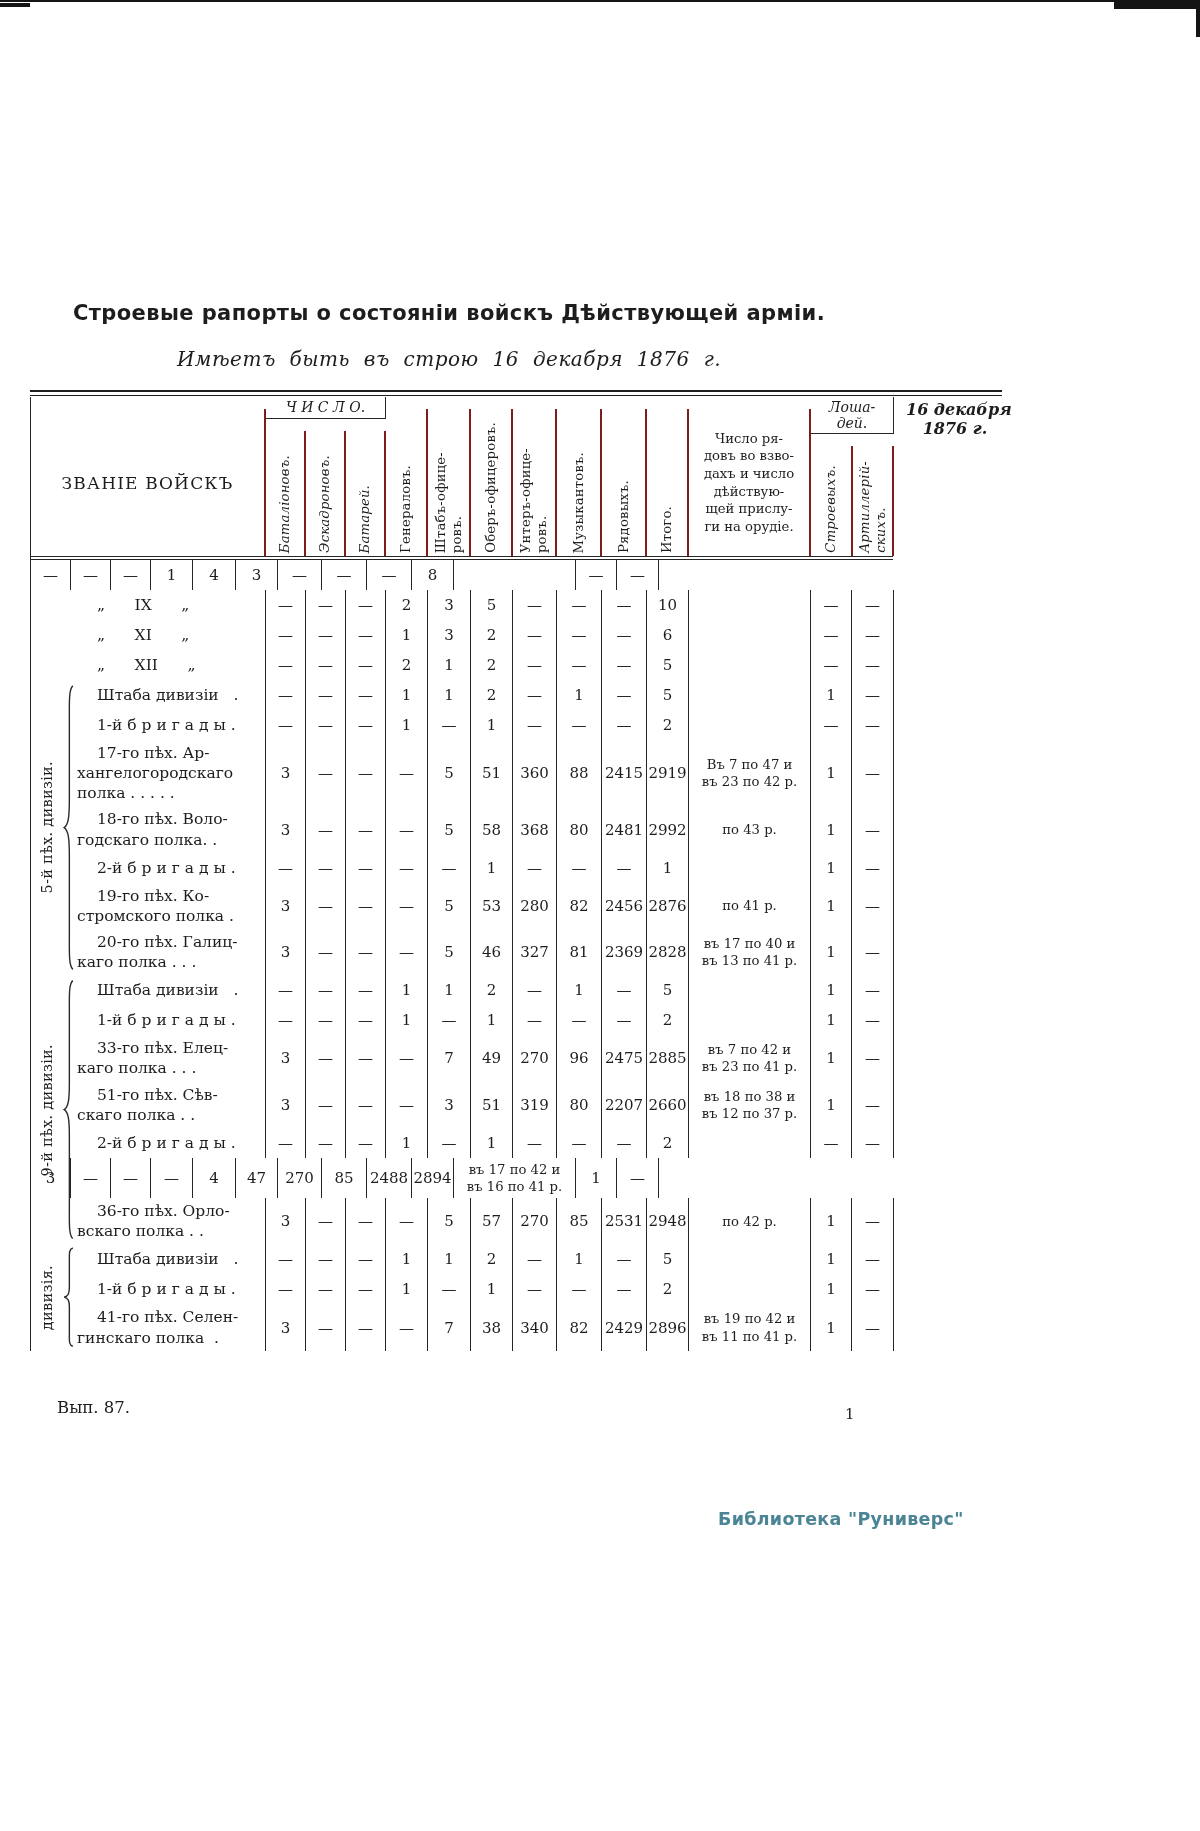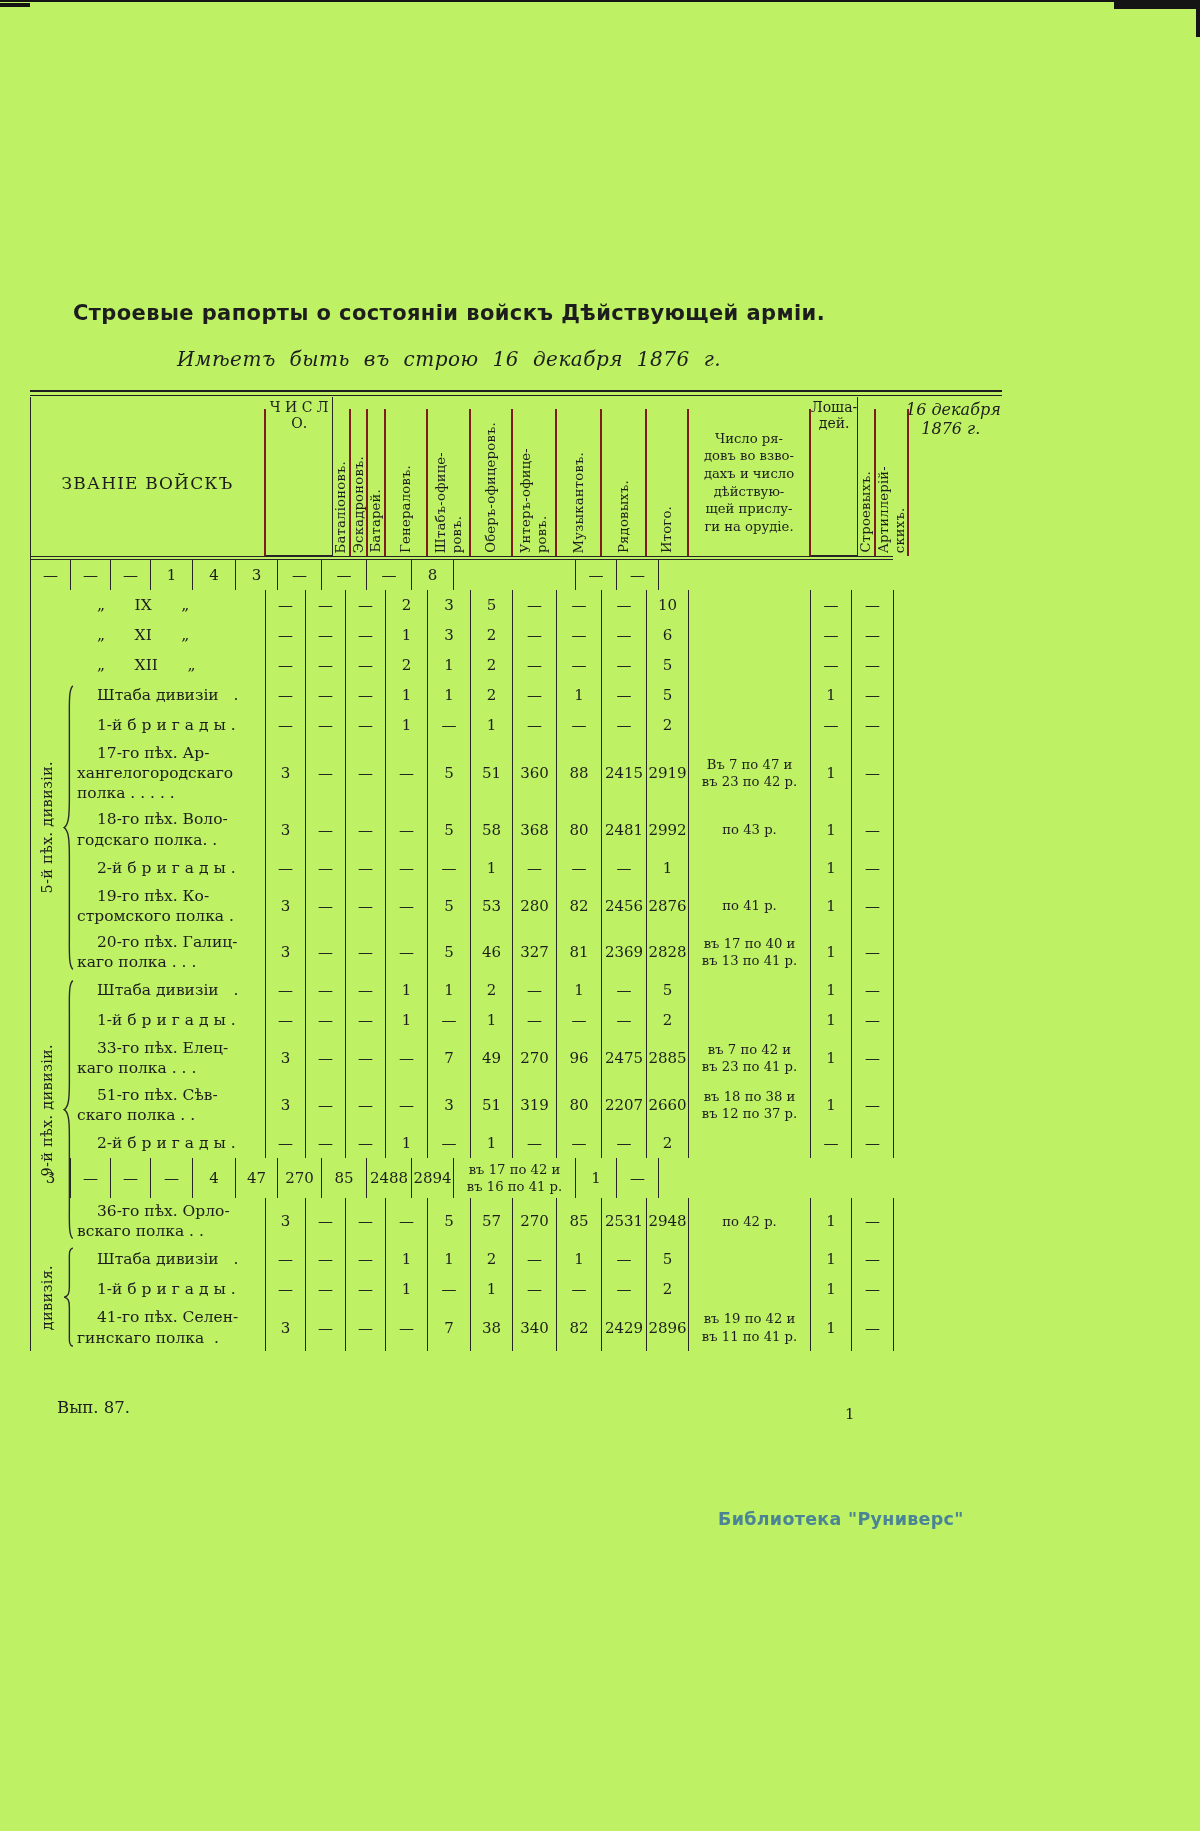--- a/index.html
+++ b/index.html
@@ -1,47 +1,47 @@
 <!DOCTYPE html>
 <html><head>
 <meta charset="utf-8">
 <style>
   * { margin:0; padding:0; box-sizing:border-box; }
   html,body { background:#e9e9e9; }
   .page {
     position:relative; width:1200px; height:1831px; margin:0 auto;
-    background:#bef264; color:#1d1d1d; overflow:hidden;
+    background:#ffffff; color:#1d1d1d; overflow:hidden;
     font-family:"DejaVu Serif","Liberation Serif",serif;
   }
   .artifact { position:absolute; background:#141414; }
   .title {
     position:absolute; left:30px; top:301px; width:838px; text-align:center;
     font-family:"DejaVu Sans","Liberation Sans",sans-serif; font-weight:bold;
     font-size:21px; letter-spacing:0.4px;
   }
   .subtitle {
     position:absolute; left:30px; top:347px; width:838px; text-align:center;
     font-style:italic; font-size:20px; word-spacing:7px; letter-spacing:0.5px;
   }
   .topline {
     position:absolute; left:30px; top:390px; width:972px; height:6px;
     border-top:2px solid #1e1e1e; border-bottom:1px solid #1e1e1e;
   }
   .corner {
     position:absolute; left:906px; top:400px; font-style:italic; font-size:16px;
-    line-height:1.2; white-space:pre-wrap;
+    line-height:1.2; white-space:pre-wrap;font-weight:bold;
   }
   .tbl { position:absolute; left:30px; top:397px; width:863px; border-left:1px solid #262626; }
   .thead { display:flex; height:163px; border-bottom:4px double #262626; }
   .hcell {
     border-right:2px solid #7f1d1d; display:flex; align-items:flex-end;
     justify-content:center; position:relative; overflow:visible;margin-top:12px;
   }
   .hname { flex:0 0 235px; align-items:center; font-size:17px; letter-spacing:1.2px; }
-  .hgrp { display:flex; flex-direction:row; }
+  .hgrp { display:flex; flex-direction:column;font-style:italic; }
   .wchislo { flex:0 0 120px; width:120px; }
   .whorse  { flex:0 0 83px;  width:83px; }
   .hgrp-top {
     border-right:1px solid #262626; border-bottom:1px solid #262626;
     text-align:center; font-size:14px; padding:3px 0 2px; line-height:1.12;
     white-space:pre-line;
   }
   .hgrp-cols { flex:1; display:flex; }
   .hgrp-cols .hcell { flex:1; }
   .hnote { align-items:center; }

